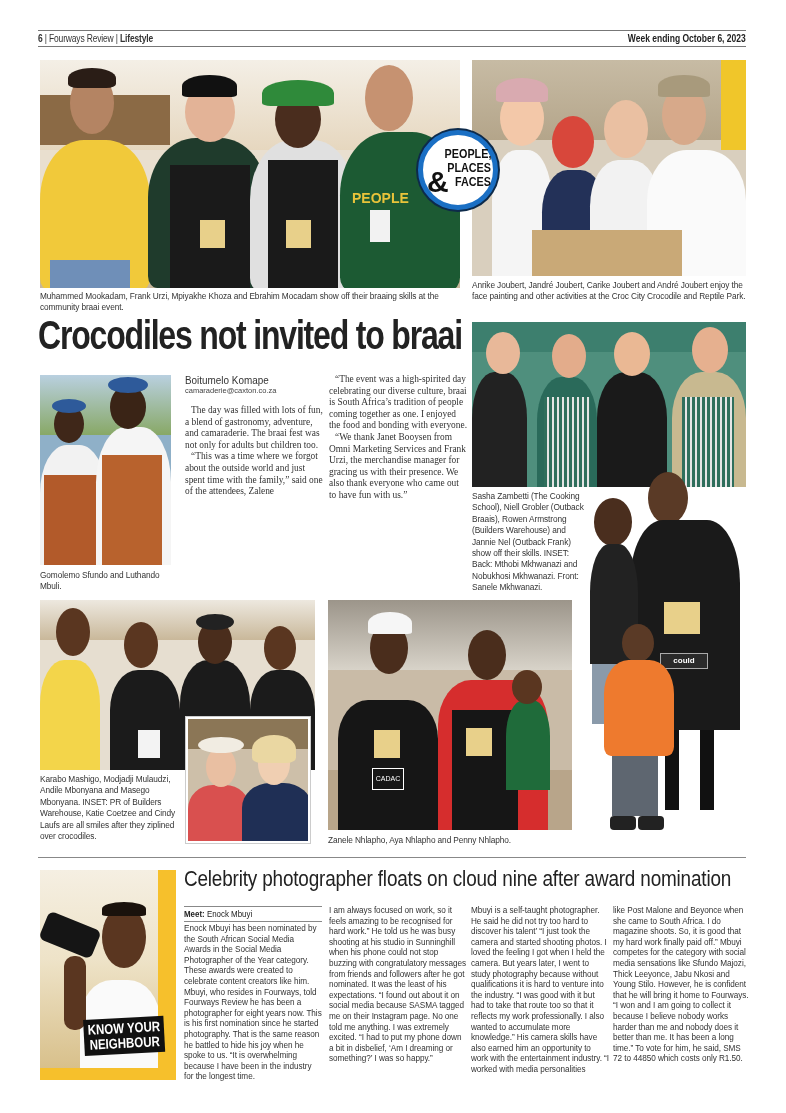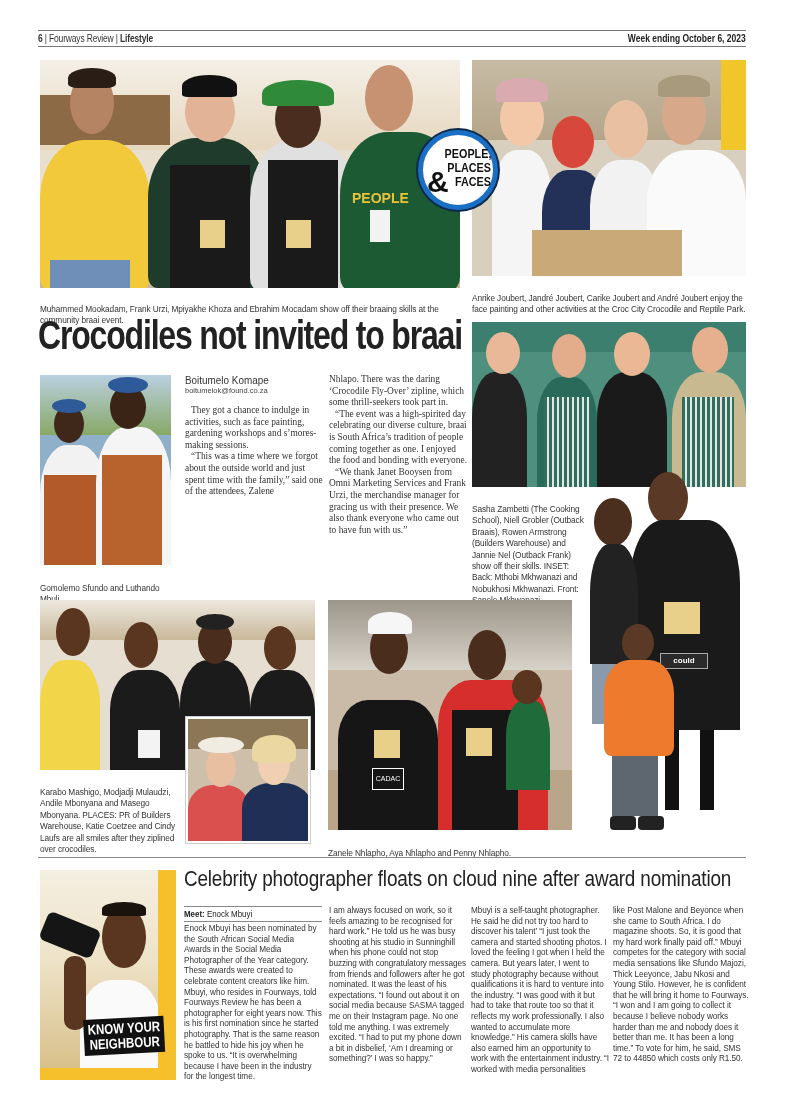--- a/index.html
+++ b/index.html
@@ -15,21 +15,21 @@
   .hdr-right { right: 40px; top: 33px; font-size: 10px; font-weight: bold; color: #222; transform: scaleX(0.85); transform-origin: right; }
 
   
   .photo { position: absolute; overflow: hidden; }
   .photo .sky { position: absolute; left: 0; right: 0; top: 0; }
   .photo .ground { position: absolute; left: 0; right: 0; bottom: 0; }
   .person { position: absolute; border-radius: 40% 40% 8% 8%; }
   .head { position: absolute; border-radius: 50%; }
 
   
-  .caption { position: absolute; font-family: "Liberation Sans", sans-serif; font-size: 8.3px; line-height: 11.4px; color: #333; letter-spacing: -0.1px; margin-top: 13px; }
+  .caption { position: absolute; font-family: "Liberation Sans", sans-serif; font-size: 8.3px; line-height: 11.4px; color: #333; letter-spacing: -0.1px; }
 
   
   .headline { left: 38px; top: 312px; font-family: "Liberation Sans", sans-serif; font-weight: bold; font-size: 41px; letter-spacing: -1.5px; color: #222; transform: scaleX(0.78); transform-origin: left; white-space: nowrap; }
 
   
   .byline { font-size: 11px; color: #333; transform: scaleX(0.9); transform-origin: left; white-space: nowrap; }
   .email { font-size: 7.5px; color: #444; }
   .serif-col { position: absolute; font-family: "Liberation Serif", serif; font-size: 9.4px; line-height: 11.6px; color: #333; }
   .serif-col p { text-indent: 6px; }
   .serif-col p.first { text-indent: 0; }
@@ -133,29 +133,28 @@
   <div style="position:absolute;left:12px;top:24px;width:34px;height:14px;background:#2e5a9a;border-radius:50%;"></div>
   <div style="position:absolute;left:56px;top:52px;width:75px;height:138px;background:#f5f5f5;border-radius:40% 40% 0 0;"></div>
   <div style="position:absolute;left:62px;top:80px;width:60px;height:110px;background:#b8622d;"></div>
   <div class="head" style="left:70px;top:10px;width:36px;height:44px;background:#3a2416;"></div>
   <div style="position:absolute;left:68px;top:2px;width:40px;height:16px;background:#2e5a9a;border-radius:50%;"></div>
 </div>
 <div class="caption" style="left:40px;top:570px;width:140px;">Gomolemo Sfundo and Luthando Mbuli.</div>
 
 <div class="abs" style="left:185px;top:374px;">
   <div class="byline">Boitumelo Komape</div>
-  <div class="email">boitumelok@found.co.za</div>
+  <div class="email">camaraderie@caxton.co.za</div>
 </div>
 
 <div class="serif-col" style="left:185px;top:405px;width:138px;">
-  <p>They got a chance to indulge in activities, such as face painting, gardening workshops and s’mores-making sessions.</p>
+  <p>The day was filled with lots of fun, a blend of gastronomy, adventure, and camaraderie. The braai fest was not only for adults but children too.</p>
   <p>“This was a time where we forgot about the outside world and just spent time with the family,” said one of the attendees, Zalene</p>
 </div>
 <div class="serif-col" style="left:329px;top:374px;width:138px;">
-  <p class="first">Nhlapo. There was the daring ‘Crocodile Fly-Over’ zipline, which some thrill-seekers took part in.</p>
   <p>“The event was a high-spirited day celebrating our diverse culture, braai is South Africa’s tradition of people coming together as one. I enjoyed the food and bonding with everyone.</p>
   <p>“We thank Janet Booysen from Omni Marketing Services and Frank Urzi, the merchandise manager for gracing us with their presence. We also thank everyone who came out to have fun with us.”</p>
 </div>
 
 <div class="photo" style="left:472px;top:322px;width:274px;height:165px;background:#4f8f7d;">
   <div class="sky" style="height:30px;background:#3d7f6e;"></div>
   <div style="position:absolute;left:0;top:50px;width:55px;height:115px;background:#222;border-radius:40% 40% 0 0;"></div>
   <div class="head" style="left:14px;top:10px;width:34px;height:42px;background:#e8b899;"></div>
   <div style="position:absolute;left:65px;top:55px;width:60px;height:110px;background:#2a6a5a;border-radius:40% 40% 0 0;"></div>
   <div style="position:absolute;left:72px;top:75px;width:46px;height:90px;background:repeating-linear-gradient(90deg,#2f6f5c 0 3px,#e5e5e5 3px 5px);"></div>
@@ -202,21 +201,21 @@
 <div class="photo" style="left:186px;top:717px;width:124px;height:126px;background:#cdbfa9;border:2px solid #fff;box-shadow:0 0 0 1px #ccc;">
   <div class="sky" style="height:30px;background:#8b7656;"></div>
   <div style="position:absolute;left:0;top:66px;width:62px;height:60px;background:#d9504f;border-radius:40% 40% 0 0;"></div>
   <div class="head" style="left:18px;top:28px;width:30px;height:40px;background:#e9bfa2;"></div>
   <div style="position:absolute;left:10px;top:18px;width:46px;height:16px;background:#f1ece2;border-radius:50%;"></div>
   <div style="position:absolute;left:54px;top:64px;width:70px;height:62px;background:#1f2f55;border-radius:40% 40% 0 0;"></div>
   <div class="head" style="left:70px;top:24px;width:32px;height:42px;background:#f0cfb2;"></div>
   <div style="position:absolute;left:64px;top:16px;width:44px;height:28px;background:#ead7a2;border-radius:50% 50% 20% 20%;"></div>
 </div>
 
-<div class="caption" style="left:40px;top:774px;width:142px;">Karabo Mashigo, Modjadji Mulaudzi, Andile Mbonyana and Masego Mbonyana. PLACES: PR of Builders Warehouse, Katie Coetzee and Cindy Laufs are all smiles after they ziplined over crocodiles.</div>
+<div class="caption" style="left:40px;top:774px;width:142px;">Karabo Mashigo, Modjadji Mulaudzi, Andile Mbonyana and Masego Mbonyana. INSET: PR of Builders Warehouse, Katie Coetzee and Cindy Laufs are all smiles after they ziplined over crocodiles.</div>
 
 <div class="photo" style="left:328px;top:600px;width:244px;height:230px;background:#c9bba7;">
   <div class="sky" style="height:70px;background:linear-gradient(180deg,#9c958a,#d8d3c9);"></div>
   <div class="ground" style="height:60px;background:#b8a58a;"></div>
   <div style="position:absolute;left:10px;top:100px;width:100px;height:130px;background:#161616;border-radius:30% 30% 0 0;"></div>
   <div class="head" style="left:42px;top:22px;width:38px;height:52px;background:#4a2d1c;"></div>
   <div style="position:absolute;left:40px;top:12px;width:44px;height:22px;background:#f6f6f6;border-radius:50% 50% 10% 10%;"></div>
   <div style="position:absolute;left:46px;top:130px;width:26px;height:28px;background:#e8d08a;"></div>
   <div style="position:absolute;left:44px;top:168px;width:32px;height:22px;border:1px solid #fff;color:#fff;font-size:7px;text-align:center;line-height:20px;font-family:'Liberation Sans',sans-serif;">CADAC</div>
   <div style="position:absolute;left:110px;top:80px;width:110px;height:150px;background:#d62d2d;border-radius:30% 30% 0 0;"></div>

